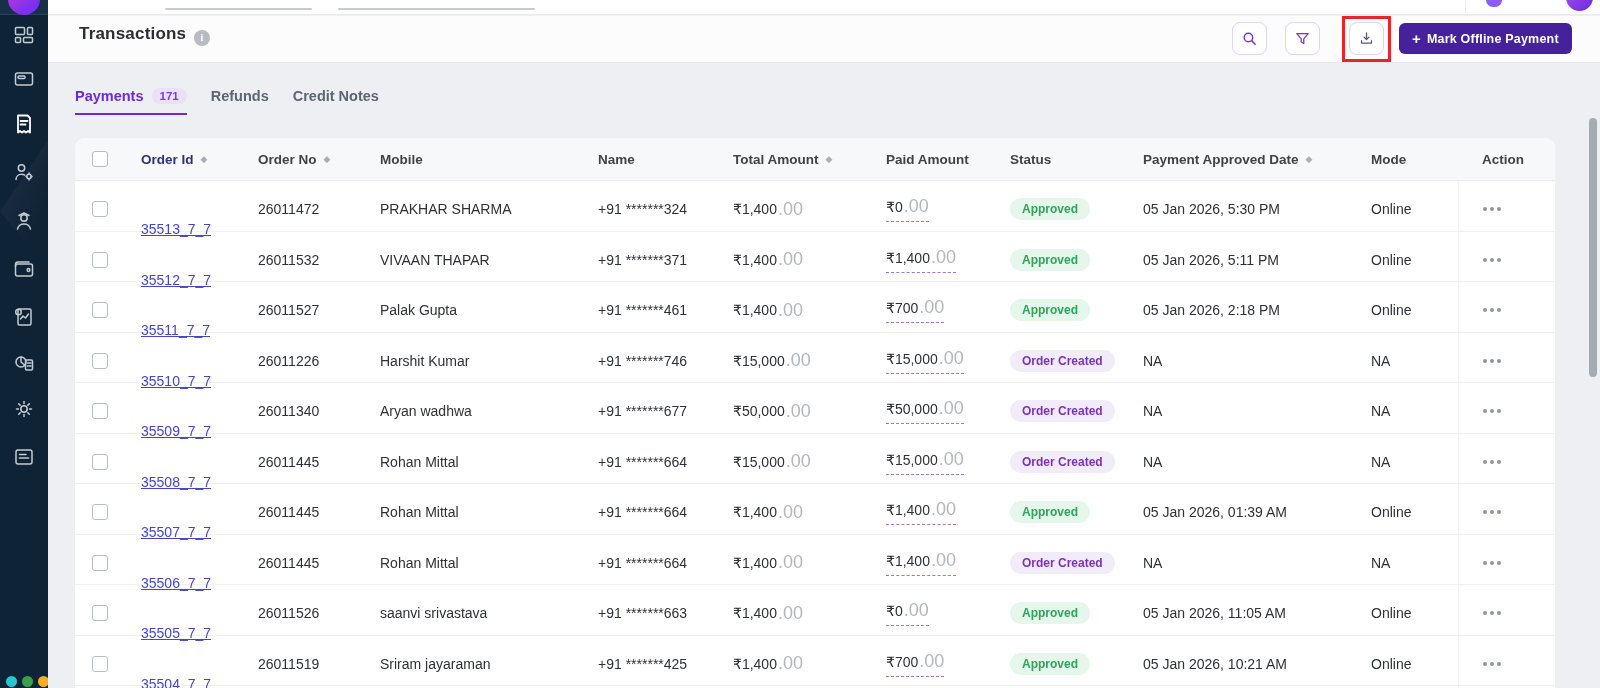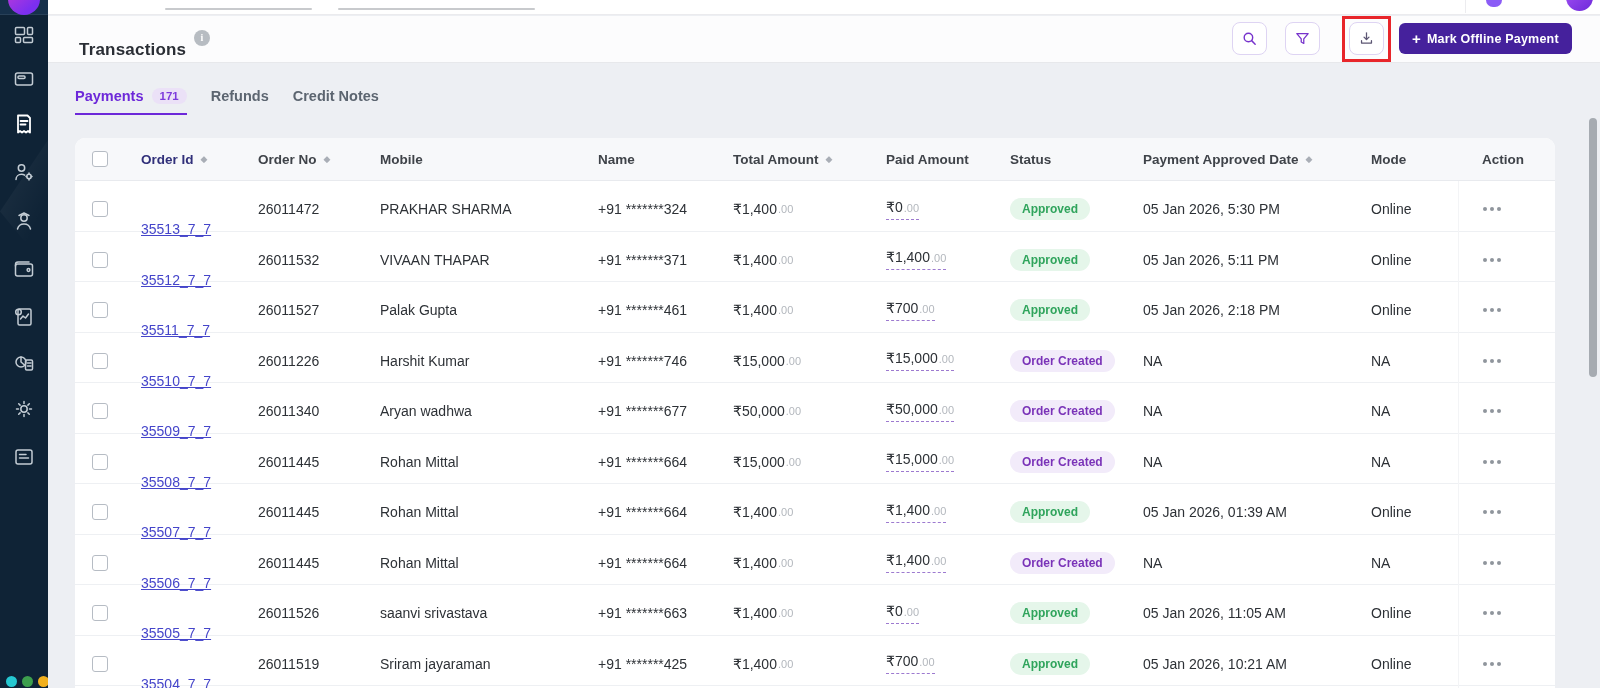--- a/index.html
+++ b/index.html
@@ -23,21 +23,21 @@
   
   .topstrip { position:absolute; left:48px; top:0; width:1552px; height:15px; background:#ffffff; border-bottom:1px solid #ebebee; }
   .frag-line { position:absolute; top:8px; height:2px; background:#c8cacd; border-radius:1px; }
   .frag-divider { position:absolute; top:0; height:13px; width:1px; background:#ececef; }
   .frag-bell { position:absolute; top:0; width:16px; height:7px; background:#8b5cf6; border-radius:0 0 7px 7px; }
   .frag-avatar { position:absolute; top:-16px; width:27px; height:27px; border-radius:50%;
     background:linear-gradient(140deg,#a855f7,#6d28d9); }
 
   
   .headerbar { position:absolute; left:48px; top:16px; width:1552px; height:47px; background:#fcfcfd; border-bottom:1px solid #e7e8eb; }
-  .page-title { position:absolute; left:31px; top:24px; font-size:17px; font-weight:bold; color:#2a2e35; letter-spacing:.2px; }
+  .page-title { position:absolute; left:31px; top:8px; font-size:17px; font-weight:bold; color:#2a2e35; letter-spacing:.2px; }
   .info-ic { position:absolute; left:146px; top:14px; width:16px; height:16px; border-radius:50%; background:#b7bcc2;
     color:#fff; font-size:10px; font-weight:bold; text-align:center; line-height:16px; font-family:"Liberation Serif",serif; }
   .hbtn { position:absolute; top:6px; width:35px; height:33px; background:#fff; border:1px solid #ded4f3; border-radius:8px;
     display:flex; align-items:center; justify-content:center; }
   .hbtn svg { width:17px; height:17px; fill:none; stroke-linecap:round; stroke-linejoin:round; }
   .red-box { position:absolute; left:1294px; top:0px; width:49px; height:46px; border:3px solid #e8252a; }
   .primary-btn { position:absolute; left:1351px; top:7px; height:31px; padding:0 13px; background:#45219c; border-radius:6px;
     color:#fff; font-size:12.5px; font-weight:bold; display:flex; align-items:center; gap:6px; letter-spacing:.2px; }
   .primary-btn .plus { font-size:15px; font-weight:bold; margin-top:-1px; }
 
@@ -52,21 +52,21 @@
   .thead, .tr { display:grid; grid-template-columns:66px 117px 122px 218px 135px 153px 124px 133px 228px 87px 97px; }
   .thead { height:43px; background:#f7f8fa; border-bottom:1px solid #e8eaee; }
   .th { display:flex; align-items:center; font-size:13.5px; font-weight:bold; color:#3f4349; padding-right:8px;text-align:right; }
   .th.sorted-col { color:#31307a; }
   .sort { font-size:9px; color:#a9aeb6; margin-left:7px; }
   .tr { height:50.5px; border-bottom:1px solid #eef0f3; }
   .td { display:flex; align-items:center; font-size:14px; color:#2d3136; padding-right:8px; }
   .cell-cb { padding-left:17px; }
   .checkbox { width:16px; height:16px; border:1.5px solid #b6bcc4; border-radius:3px; background:#fff; }
   .order-link { color:#4545ca; text-decoration:underline; font-weight:normal; cursor:pointer;margin-top:40px; }
-  .dec { color:#b3b7bd; font-size:11px; margin-left:1px; }
+  .dec { color:#b3b7bd; font-size:18px; margin-left:1px; }
   .paid-wrap { display:inline-flex; align-items:baseline; border-bottom:1px dashed #9d7ad0; padding-bottom:4px; }
   .pill { font-size:12px; font-weight:bold; padding:4px 12px; border-radius:20px; white-space:nowrap; }
   .pill-green { background:#e5f6ea; color:#2fa45c; }
   .pill-purple { background:#f2ebfa; color:#7a33b8; }
   .cell-action { border-left:1px solid #f3f4f6; padding-left:24px; }
   .dots { display:inline-flex; gap:3px; align-items:center; }
   .dots i { width:4px; height:4px; border-radius:50%; background:#8f959c; }
 
   
   .vscroll-thumb { position:absolute; left:1589px; top:118px; width:8px; height:259px; background:#a6abb1; border-radius:4px; }

